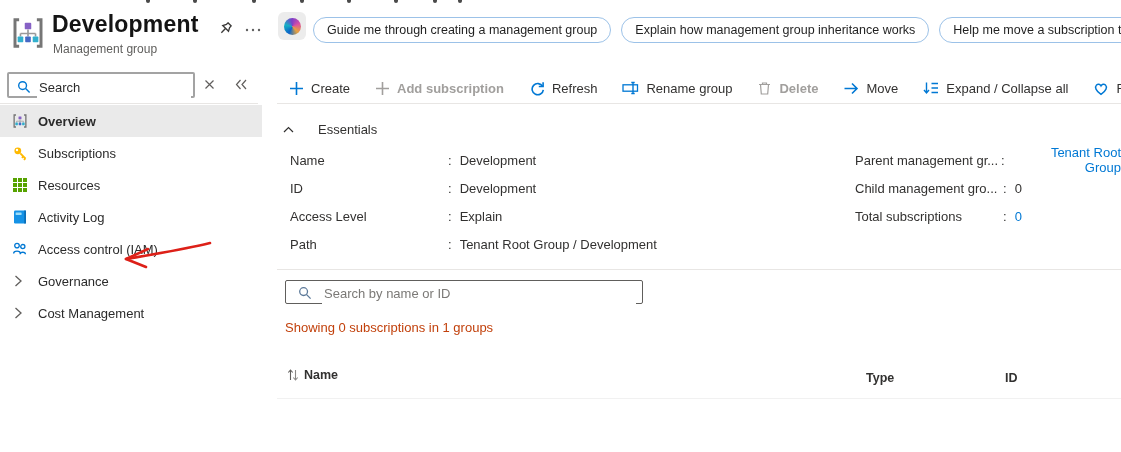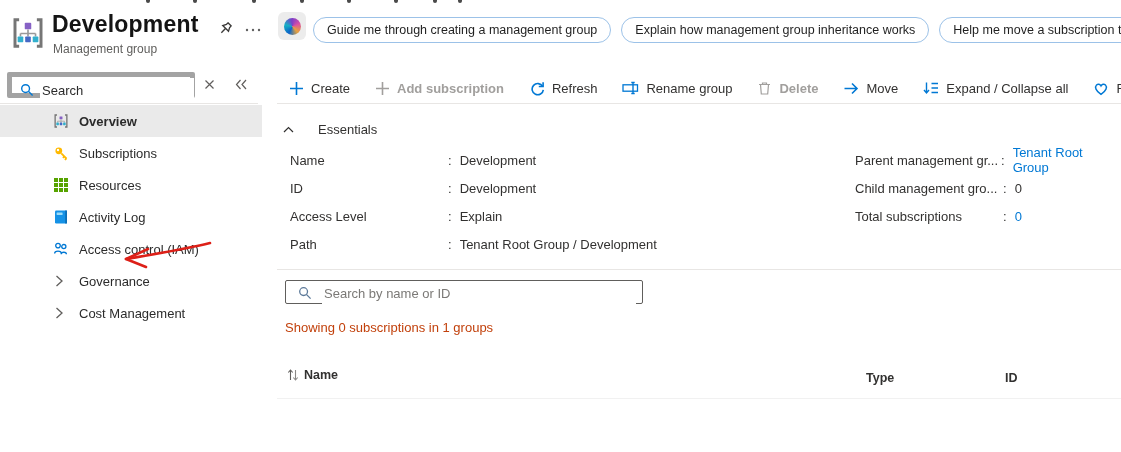--- a/index.html
+++ b/index.html
@@ -23,45 +23,45 @@
   .page-subtitle{left:53px;top:42px;font-size:12px;color:#5f5e5c;}
   .icon-btn{cursor:pointer;}
 
   
   .copilot-btn{left:278px;top:12px;width:28px;height:28px;background:#ececec;border-radius:6px;display:flex;align-items:center;justify-content:center;cursor:pointer;}
   .copilot-logo{width:17px;height:17px;border-radius:50%;background:conic-gradient(from 210deg,#0a64c8,#14b1c4,#7a3fc9,#d94fa4,#e8a33d,#0a64c8);}
   .pill-row{left:313px;top:17px;display:flex;gap:10px;white-space:nowrap;}
   .pill{height:24px;line-height:24px;border:1px solid #9cc2e8;border-radius:13px;padding:0 13px;font-size:12.5px;color:#1f1f1f;background:#fff;cursor:pointer;flex:0 0 auto;}
 
   
-  .sb-search{left:7px;top:72px;width:188px;height:26px;border:5px solid #a3a3a3;border-radius:2px;box-sizing:border-box;background:#fff;}
+  .sb-search{left:7px;top:72px;width:188px;height:26px;border:2px solid #a3a3a3;border-radius:2px;box-sizing:border-box;background:#fff;}
   .sb-search input{position:absolute;left:28px;top:1px;width:150px;height:22px;border:none;outline:none;font-size:13px;font-family:inherit;color:#2b2b2b;}
   .sb-search input::placeholder{color:#2b2b2b;opacity:1;}
   .sb-menu{left:0;top:105px;width:262px;display:flex;flex-direction:column;}
-  .sb-item{height:32px;display:flex;align-items:center;font-size:13px;color:#2b2b2b;cursor:pointer;padding-left:41px;}
+  .sb-item{height:32px;display:flex;align-items:center;font-size:13px;color:#2b2b2b;cursor:pointer;}
   .sb-item .ic{width:16px;height:16px;margin-left:12px;margin-right:10px;flex:0 0 auto;}
   .sb-item .chev{width:9px;height:12px;margin-left:14px;margin-right:15px;flex:0 0 auto;}
   .sb-item.selected{background:#eaeaea;font-weight:700;}
 
   
   .divider{position:absolute;height:1px;background:#e8e6e4;}
 
   
   .toolbar{left:289px;top:75px;height:26px;display:flex;align-items:center;gap:25px;white-space:nowrap;}
   .tb-item{display:inline-flex;align-items:center;gap:7px;font-size:13px;color:#323130;cursor:pointer;flex:0 0 auto;}
   .tb-item.disabled{color:#a19f9d;cursor:default;font-weight:bold;}
 
   
   .ess-head{left:283px;top:122px;display:flex;align-items:center;gap:24px;font-size:13px;color:#323130;cursor:pointer;}
   .ess-col{display:flex;flex-direction:column;}
   .ess-row{height:28px;display:flex;align-items:center;font-size:13px;}
   .ess-label{color:#323130;}
   .ess-colon{margin-right:8px;color:#323130;}
   .ess-val{color:#323130;}
-  .link{color:#0078d4;cursor:pointer;}
+  .link{color:#0078d4;cursor:pointer;text-align:right;}
   .ess-left{left:290px;top:146px;}
   .ess-left .ess-label{width:158px;}
   .ess-right{left:855px;top:146px;}
   .ess-right .ess-label{width:148px;white-space:nowrap;}
 
   
   .main-search{left:285px;top:280px;width:358px;height:24px;border:1px solid #605e5c;border-radius:2px;box-sizing:border-box;background:#fff;}
   .main-search input{position:absolute;left:36px;top:1px;width:310px;height:20px;border:none;outline:none;font-size:13px;font-family:inherit;color:#323130;}
   .main-search input::placeholder{color:#7b7976;opacity:1;}
   .summary{left:285px;top:320px;font-size:13px;color:#c2410c;}

